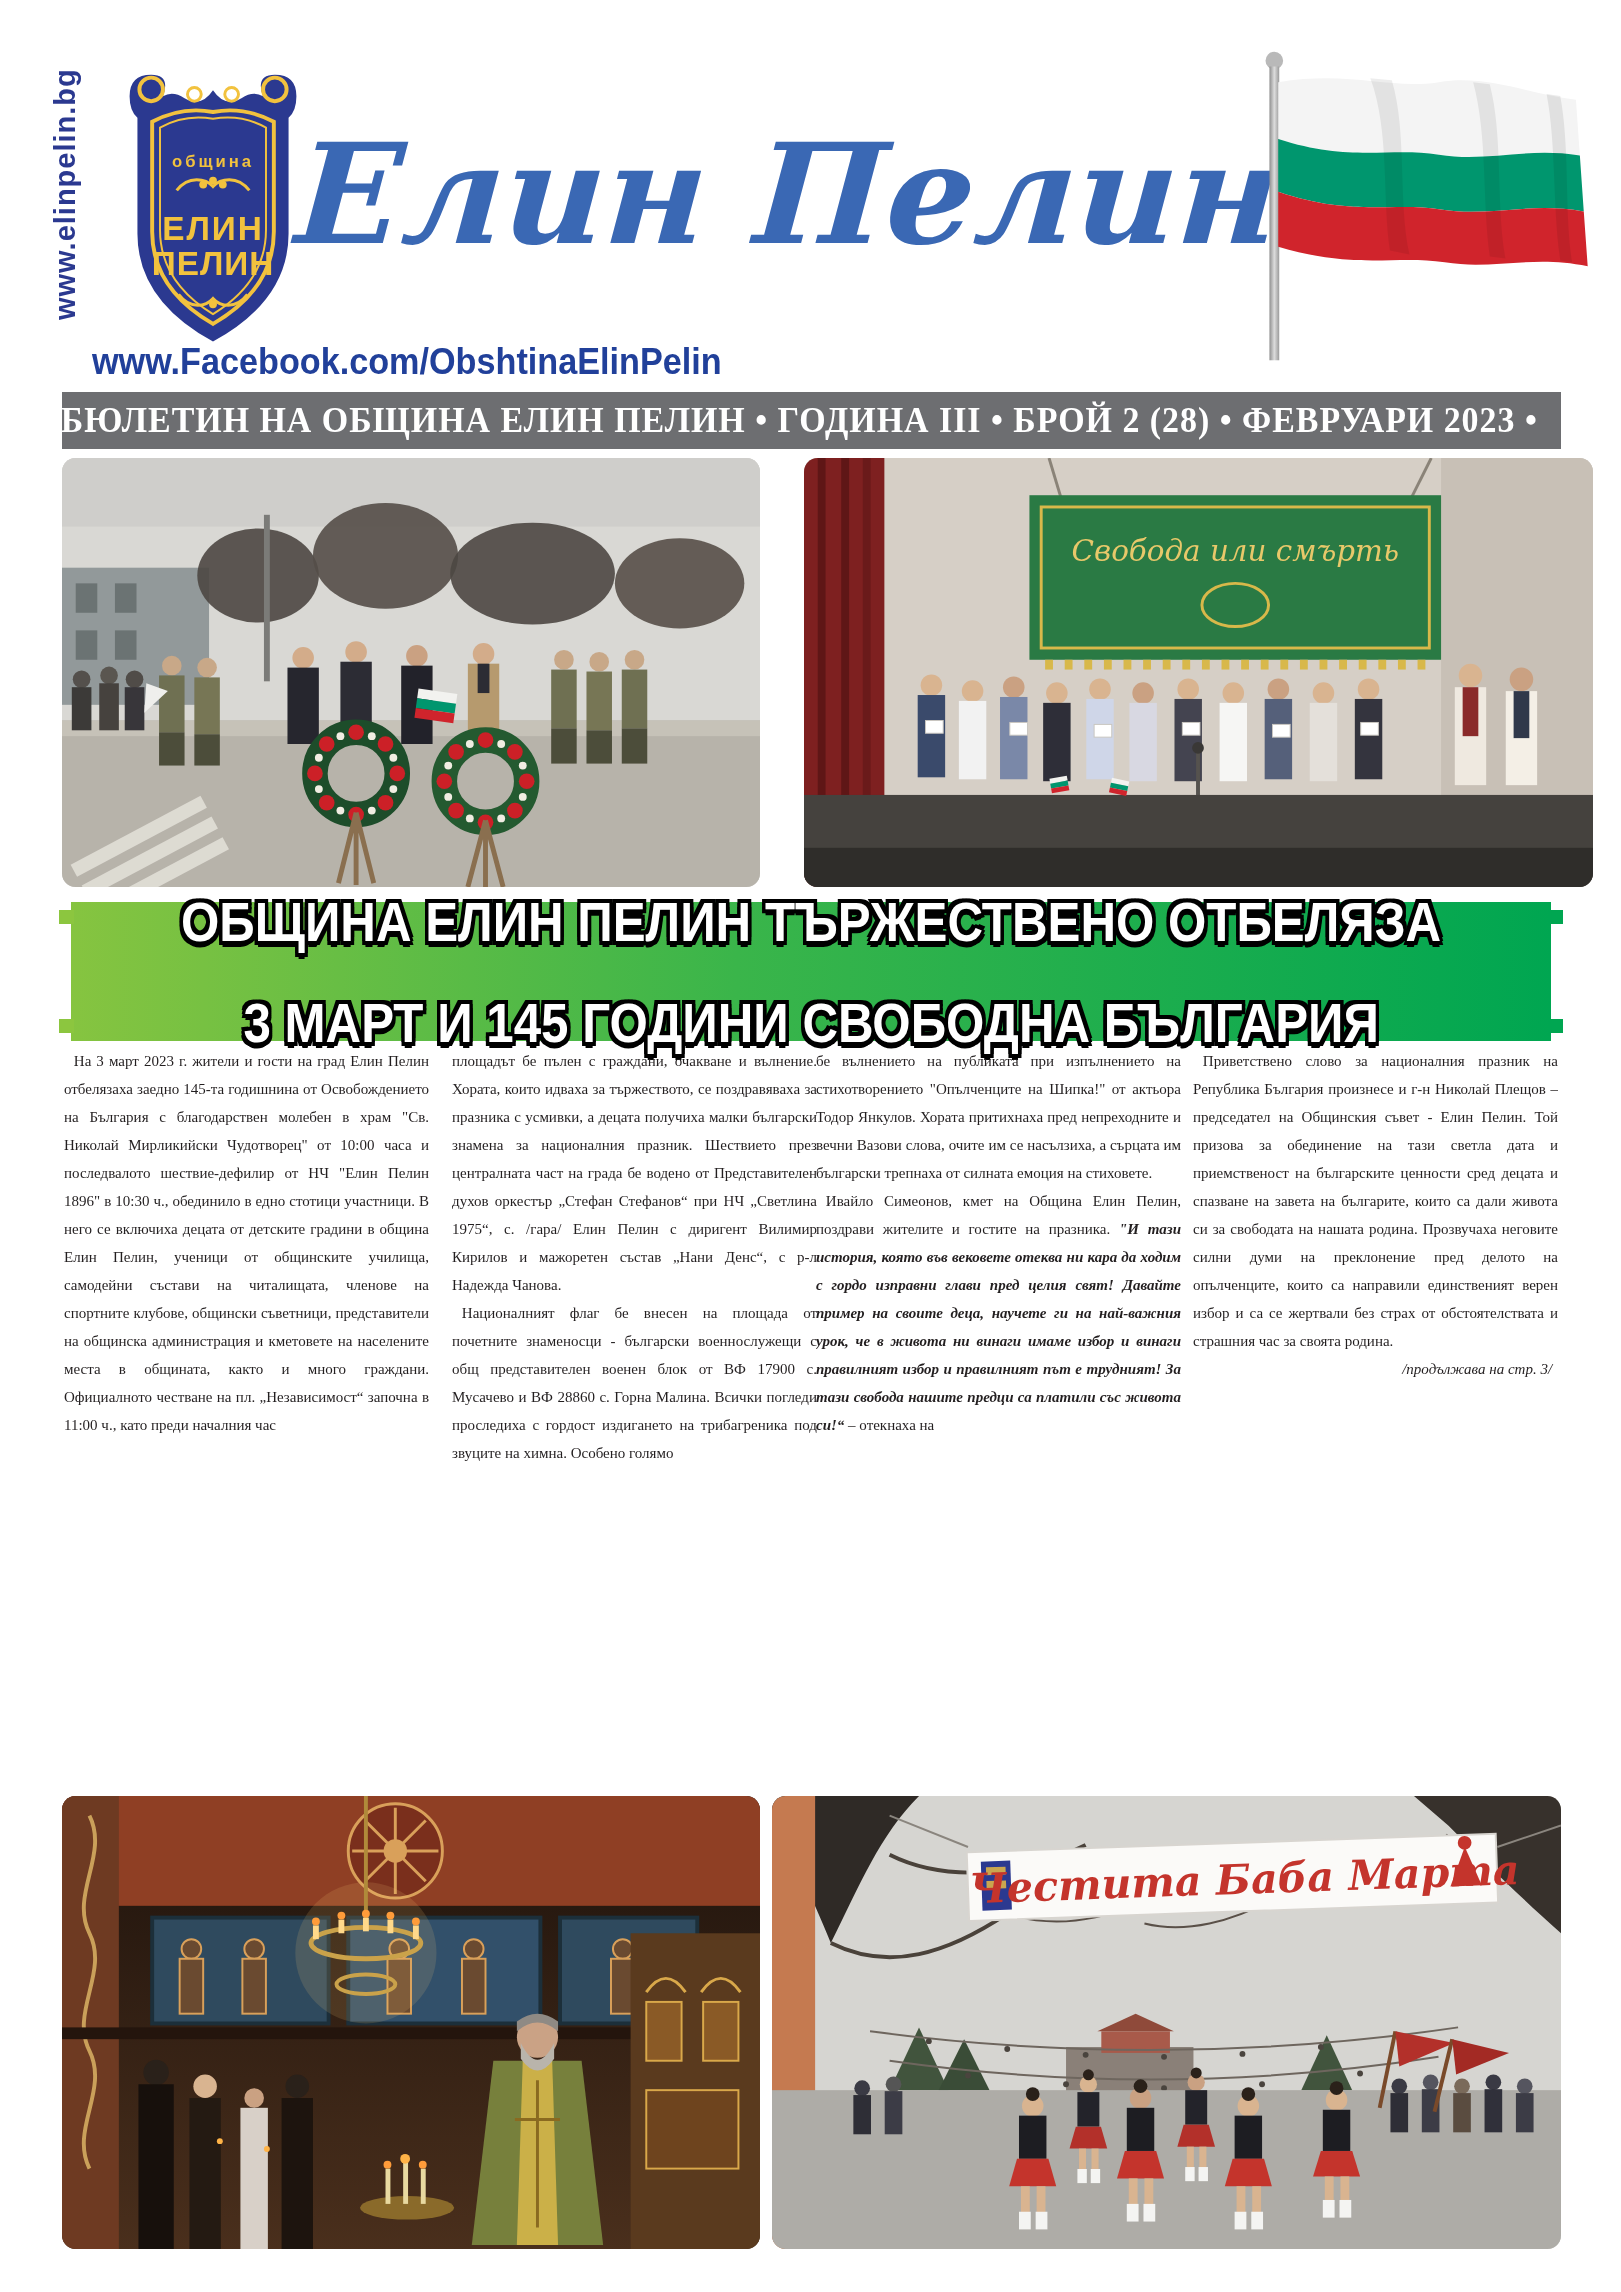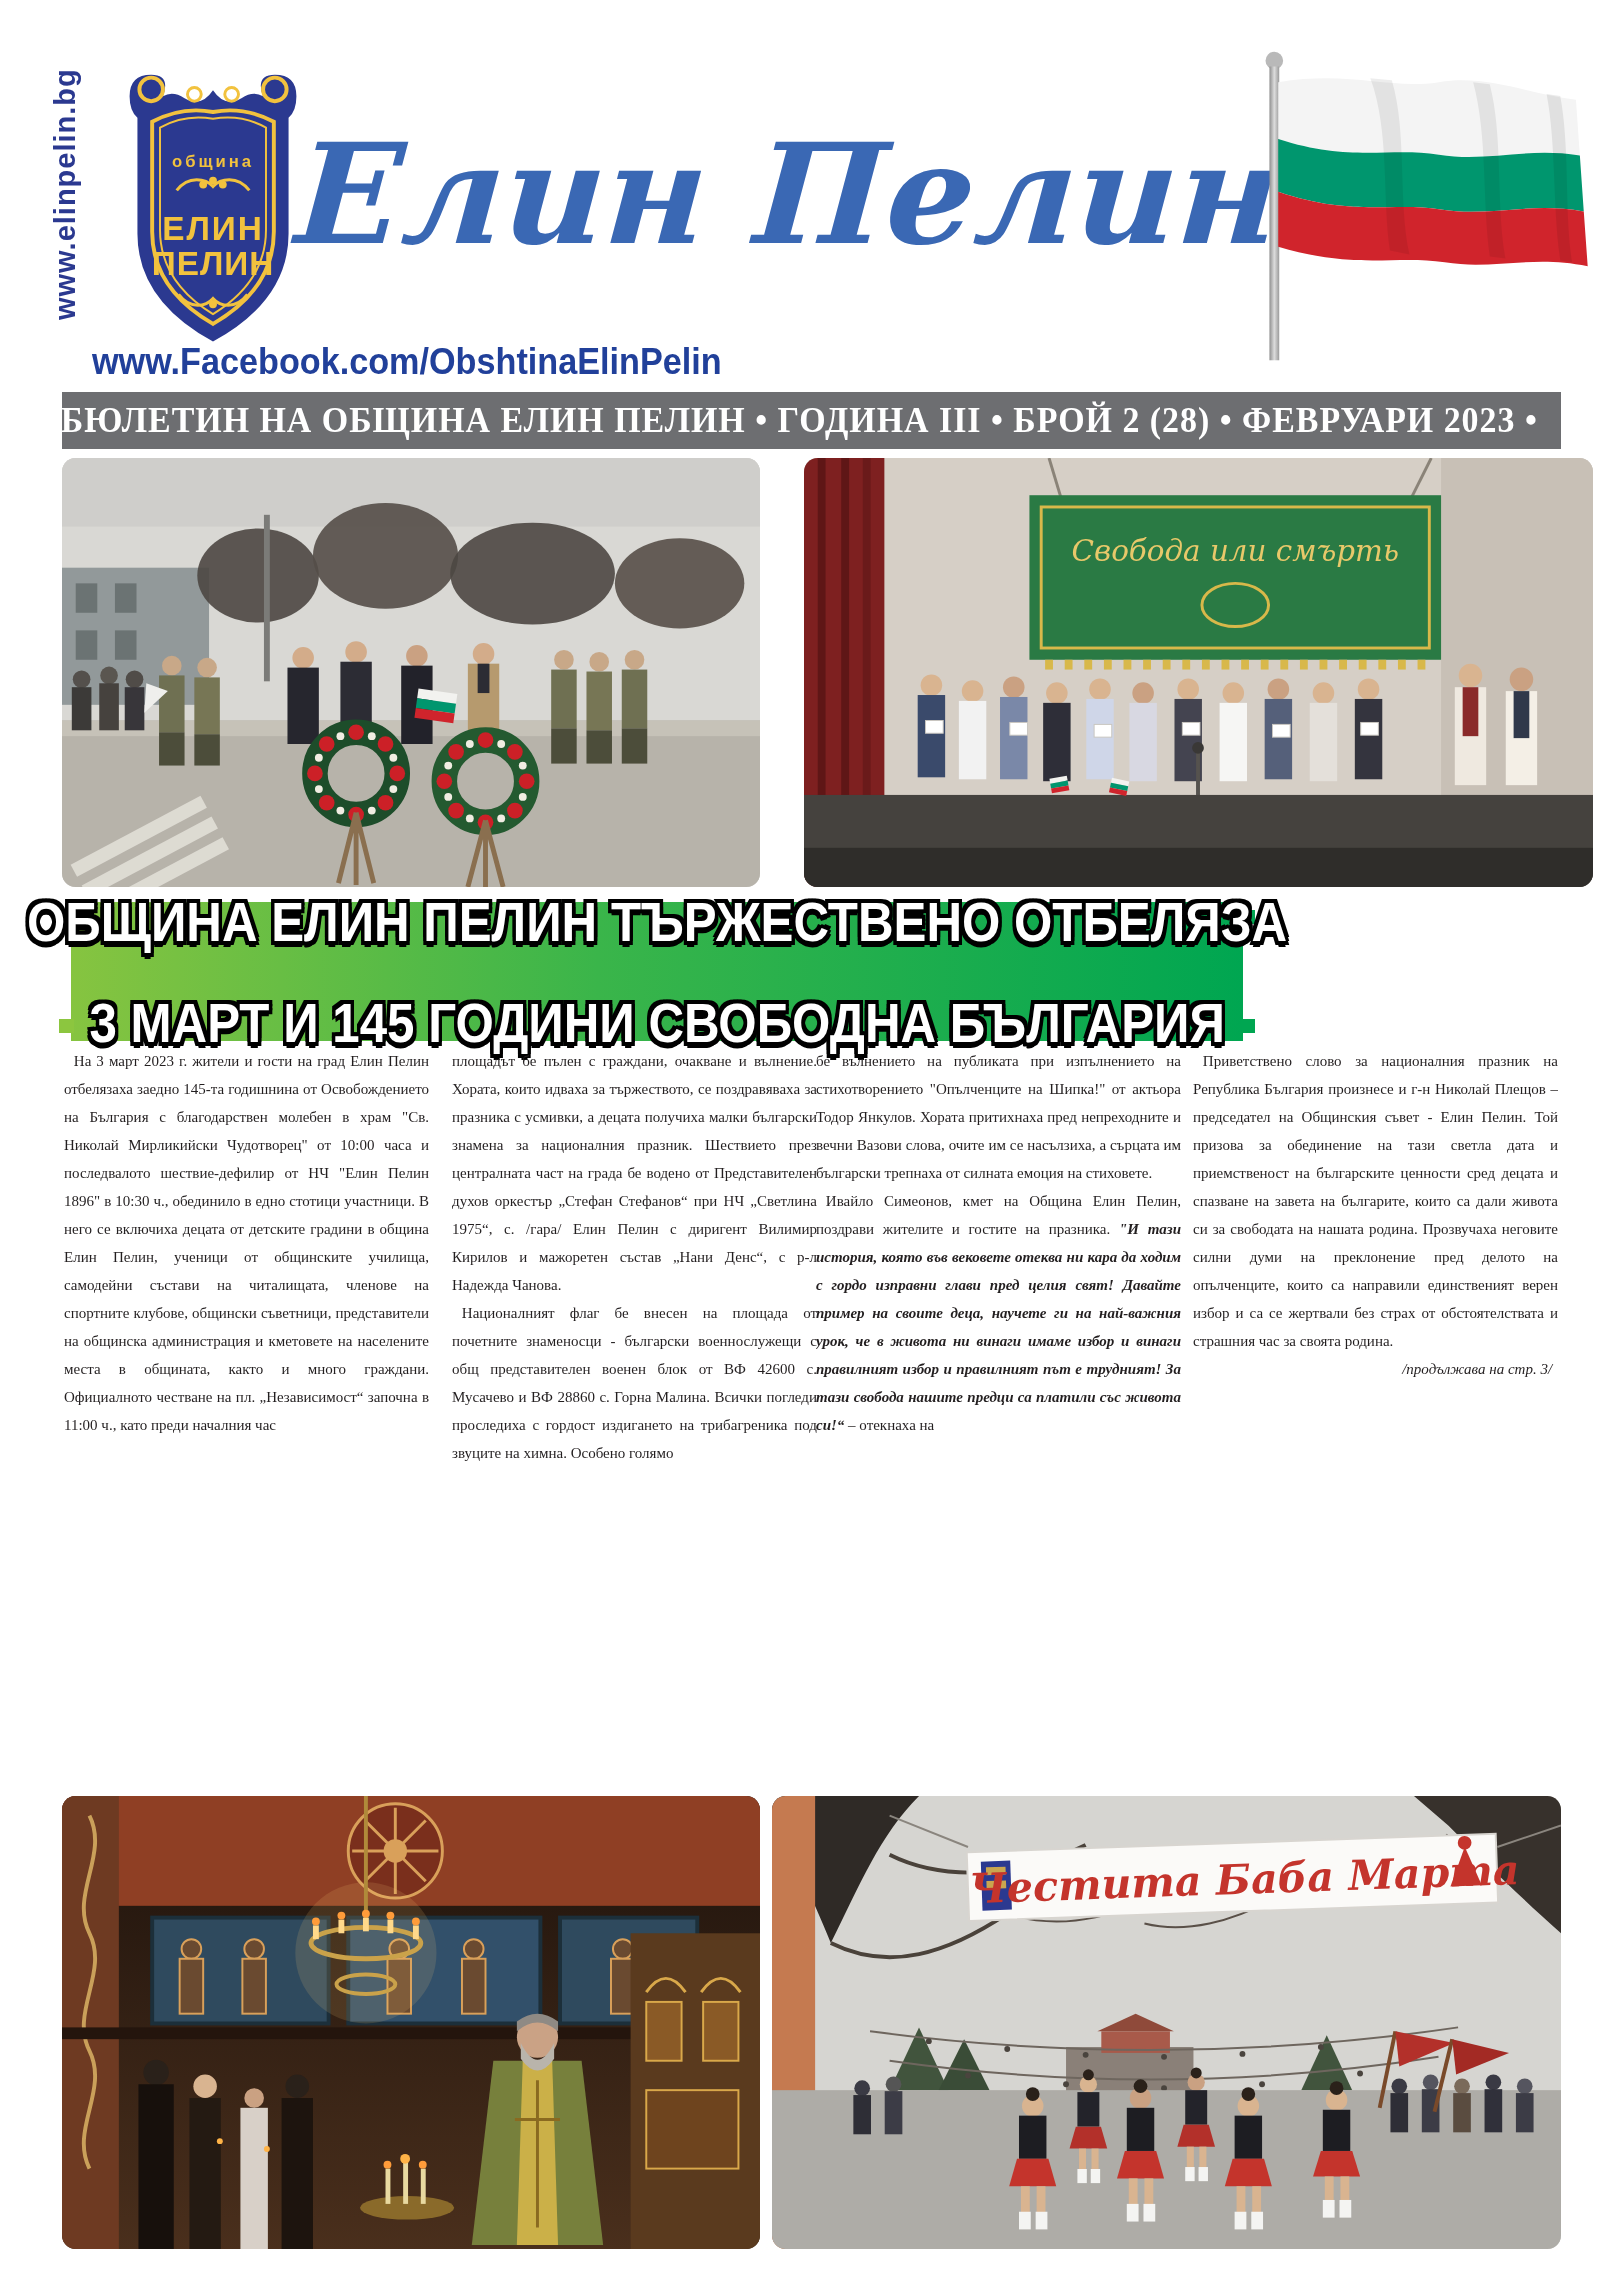--- a/index.html
+++ b/index.html
@@ -29,21 +29,21 @@
 
   
   .photo{position:absolute;border-radius:13.7px;overflow:hidden;background:#cfcecb;}
   .photo svg{display:block;width:100%;height:100%;}
   #photo-ceremony{left:62px;top:458px;width:698px;height:429px;}
   #photo-stage{left:772px;top:458px;width:789px;height:429px;margin-left:32px;}
   #photo-church{left:62px;top:1796px;width:698px;height:453px;}
   #photo-parade{left:772px;top:1796px;width:789px;height:453px;}
 
   
-  .headline{position:absolute;left:71px;top:902px;width:1172px;height:139px;
+  .headline{position:absolute;left:71px;top:902px;width:1480px;height:139px;
         background:linear-gradient(90deg,#86c440 0%,#3ab54a 45%,#00a651 100%);
         display:flex;flex-direction:column;align-items:center;justify-content:center;gap:38px;}
   .headline .hl{display:inline-block;transform:scaleX(0.88);transform-origin:center;
         font-family:"Liberation Sans",sans-serif;font-weight:bold;font-size:56px;line-height:63px;
         color:#ffffff;white-space:nowrap;letter-spacing:0px;
         text-shadow:-3.9px -3.9px 0 #000,3.9px -3.9px 0 #000,-3.9px 3.9px 0 #000,3.9px 3.9px 0 #000,
                     -3.9px 0 0 #000,3.9px 0 0 #000,0 -3.9px 0 #000,0 3.9px 0 #000,0 5.9px 0 #000;}
   .hsq{position:absolute;width:14.7px;height:14.7px;}
   .hsq.tl{left:-11.8px;top:7.8px;background:#8cc63f;}
   .hsq.bl{left:-11.8px;bottom:7.8px;background:#8cc63f;}
@@ -336,21 +336,21 @@
     <span class="hsq br"></span>
     <span class="hl">ОБЩИНА ЕЛИН ПЕЛИН ТЪРЖЕСТВЕНО ОТБЕЛЯЗА</span>
     <span class="hl">3 МАРТ И 145 ГОДИНИ СВОБОДНА БЪЛГАРИЯ</span>
   </div>
 
   <div class="col" style="left:64px">
     <p class="indent">На 3 март 2023 г. жители и гости на град Елин Пелин отбелязаха заедно 145-та годишнина от Освобождението на България с благодарствен молебен в храм "Св. Николай Мирликийски Чудотворец" от 10:00 часа и последвалото шествие-дефилир от НЧ "Елин Пелин 1896" в 10:30 ч., обединило в едно стотици участници. В него се включиха децата от детските градини в община Елин Пелин, ученици от общинските училища, самодейни състави на читалищата, членове на спортните клубове, общински съветници, представители на общинска администрация и кметовете на населените места в общината, както и много граждани. Официалното честване на пл. „Независимост“ започна в 11:00 ч., като преди началния час</p>
   </div>
   <div class="col" style="left:452px">
     <p>площадът бе пълен с граждани, очакване и вълнение. Хората, които идваха за тържеството, се поздравяваха за празника с усмивки, а децата получиха малки български знамена за националния празник. Шествието през централната част на града бе водено от Представителен духов оркестър „Стефан Стефанов“ при НЧ „Светлина 1975“, с. /гара/ Елин Пелин с диригент Вилимир Кирилов и мажоретен състав „Нани Денс“, с р-л Надежда Чанова.</p>
-    <p class="indent">Националният флаг бе внесен на площада от почетните знаменосци - български военнослужещи с общ представителен военен блок от ВФ 42600 с. Мусачево и ВФ 28860 с. Горна Малина. Всички погледи проследиха с гордост издигането на трибагреника под звуците на химна. Особено голямо</p>
+    <p class="indent">Националният флаг бе внесен на площада от почетните знаменосци - български военнослужещи с общ представителен военен блок от ВФ 17900 с. Мусачево и ВФ 28860 с. Горна Малина. Всички погледи проследиха с гордост издигането на трибагреника под звуците на химна. Особено голямо</p>
   </div>
   <div class="col" style="left:816px">
     <p>бе вълнението на публиката при изпълнението на стихотворението "Опълченците на Шипка!" от актьора Тодор Янкулов. Хората притихнаха пред непреходните и вечни Вазови слова, очите им се насълзиха, а сърцата им български трепнаха от силната емоция на стиховете.</p>
     <p class="indent">
       <span>Ивайло Симеонов, кмет на Община Елин Пелин, поздрави жителите и гостите на празника. </span><span class="bq">"И тази история, която във вековете отеква ни кара да ходим с гордо изправни глави пред целия свят! Давайте пример на своите деца, научете ги на най-важния урок, че в живота ни винаги имаме избор и винаги правилният избор и правилният път е трудният! За тази свобода нашите предци са платили със живота си!“</span><span> – отекнаха на</span>
     </p>
   </div>
   <div class="col" style="left:1193px">
     <p class="indent">Приветствено слово за националния празник на Република България произнесе и г-н Николай Плещов – председател на Общинския съвет - Елин Пелин. Той призова за обединение на тази светла дата и приемственост на българските ценности сред децата и спазване на завета на българите, които са дали живота си за свободата на нашата родина. Прозвучаха неговите силни думи на преклонение пред делото на опълченците, които са направили единственият верен избор и са се жертвали без страх от обстоятелствата и страшния час за своята родина.</p>
     <p class="cont">/продължава на стр. 3/</p>

